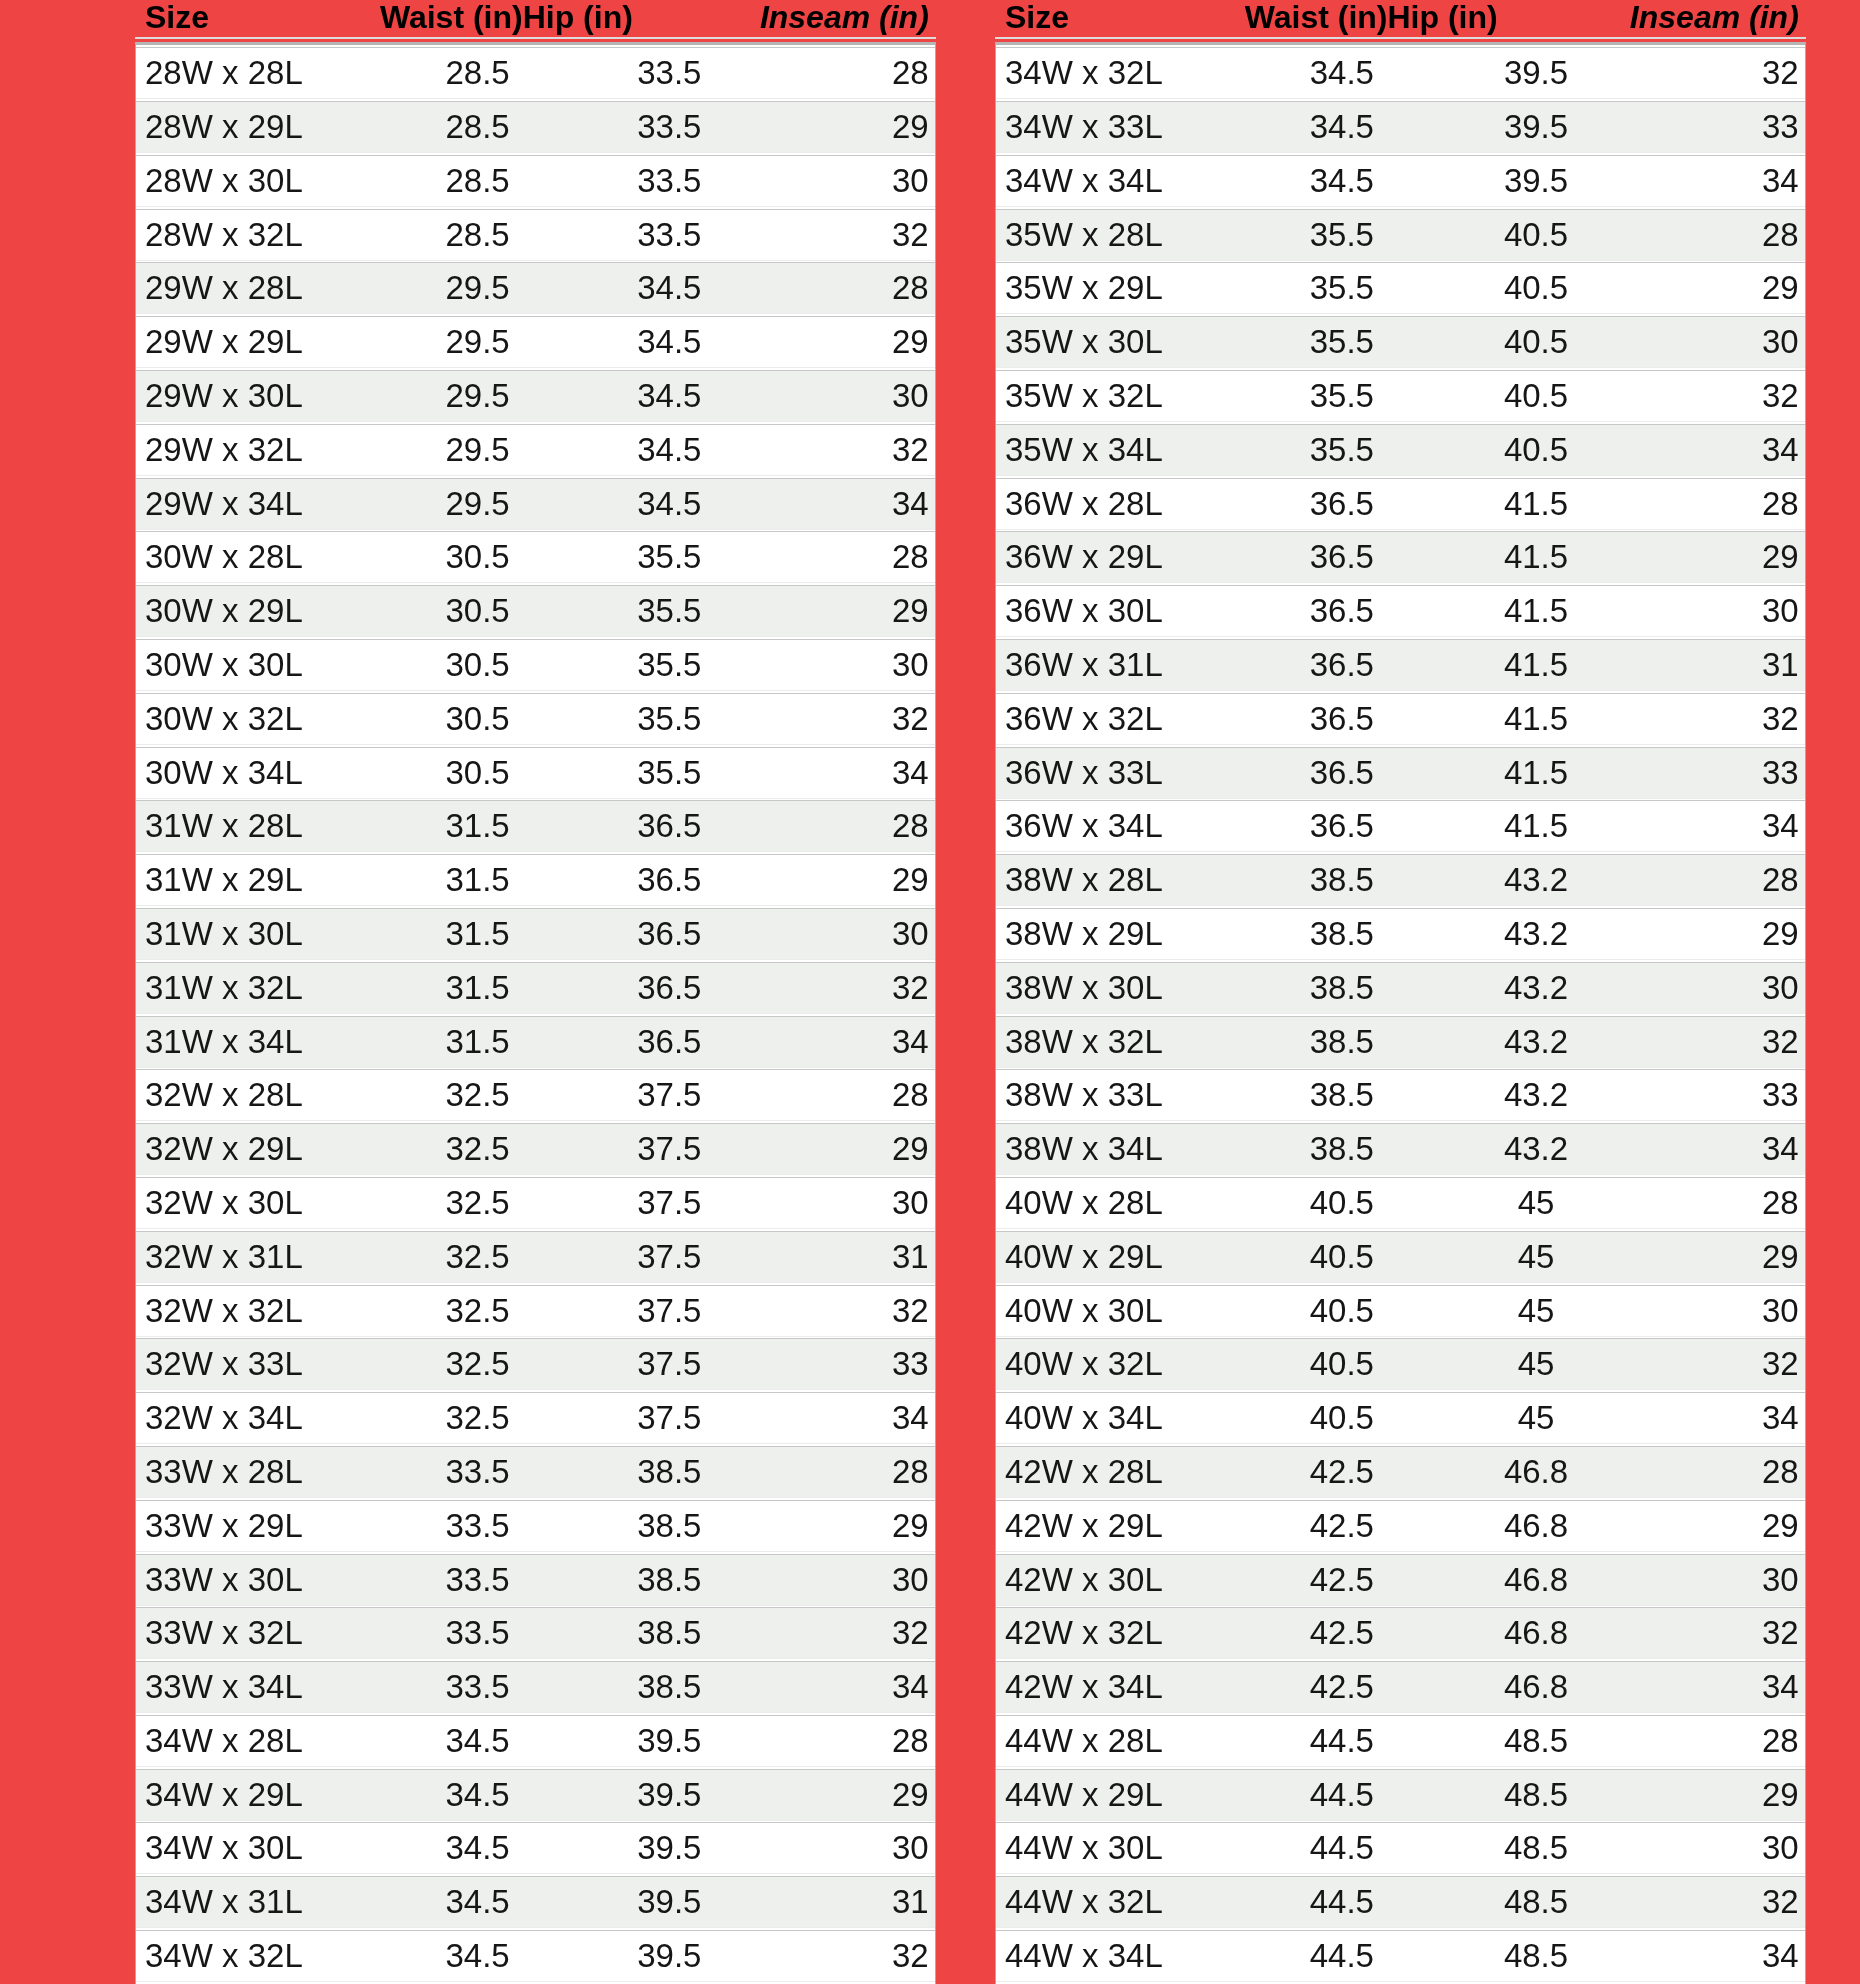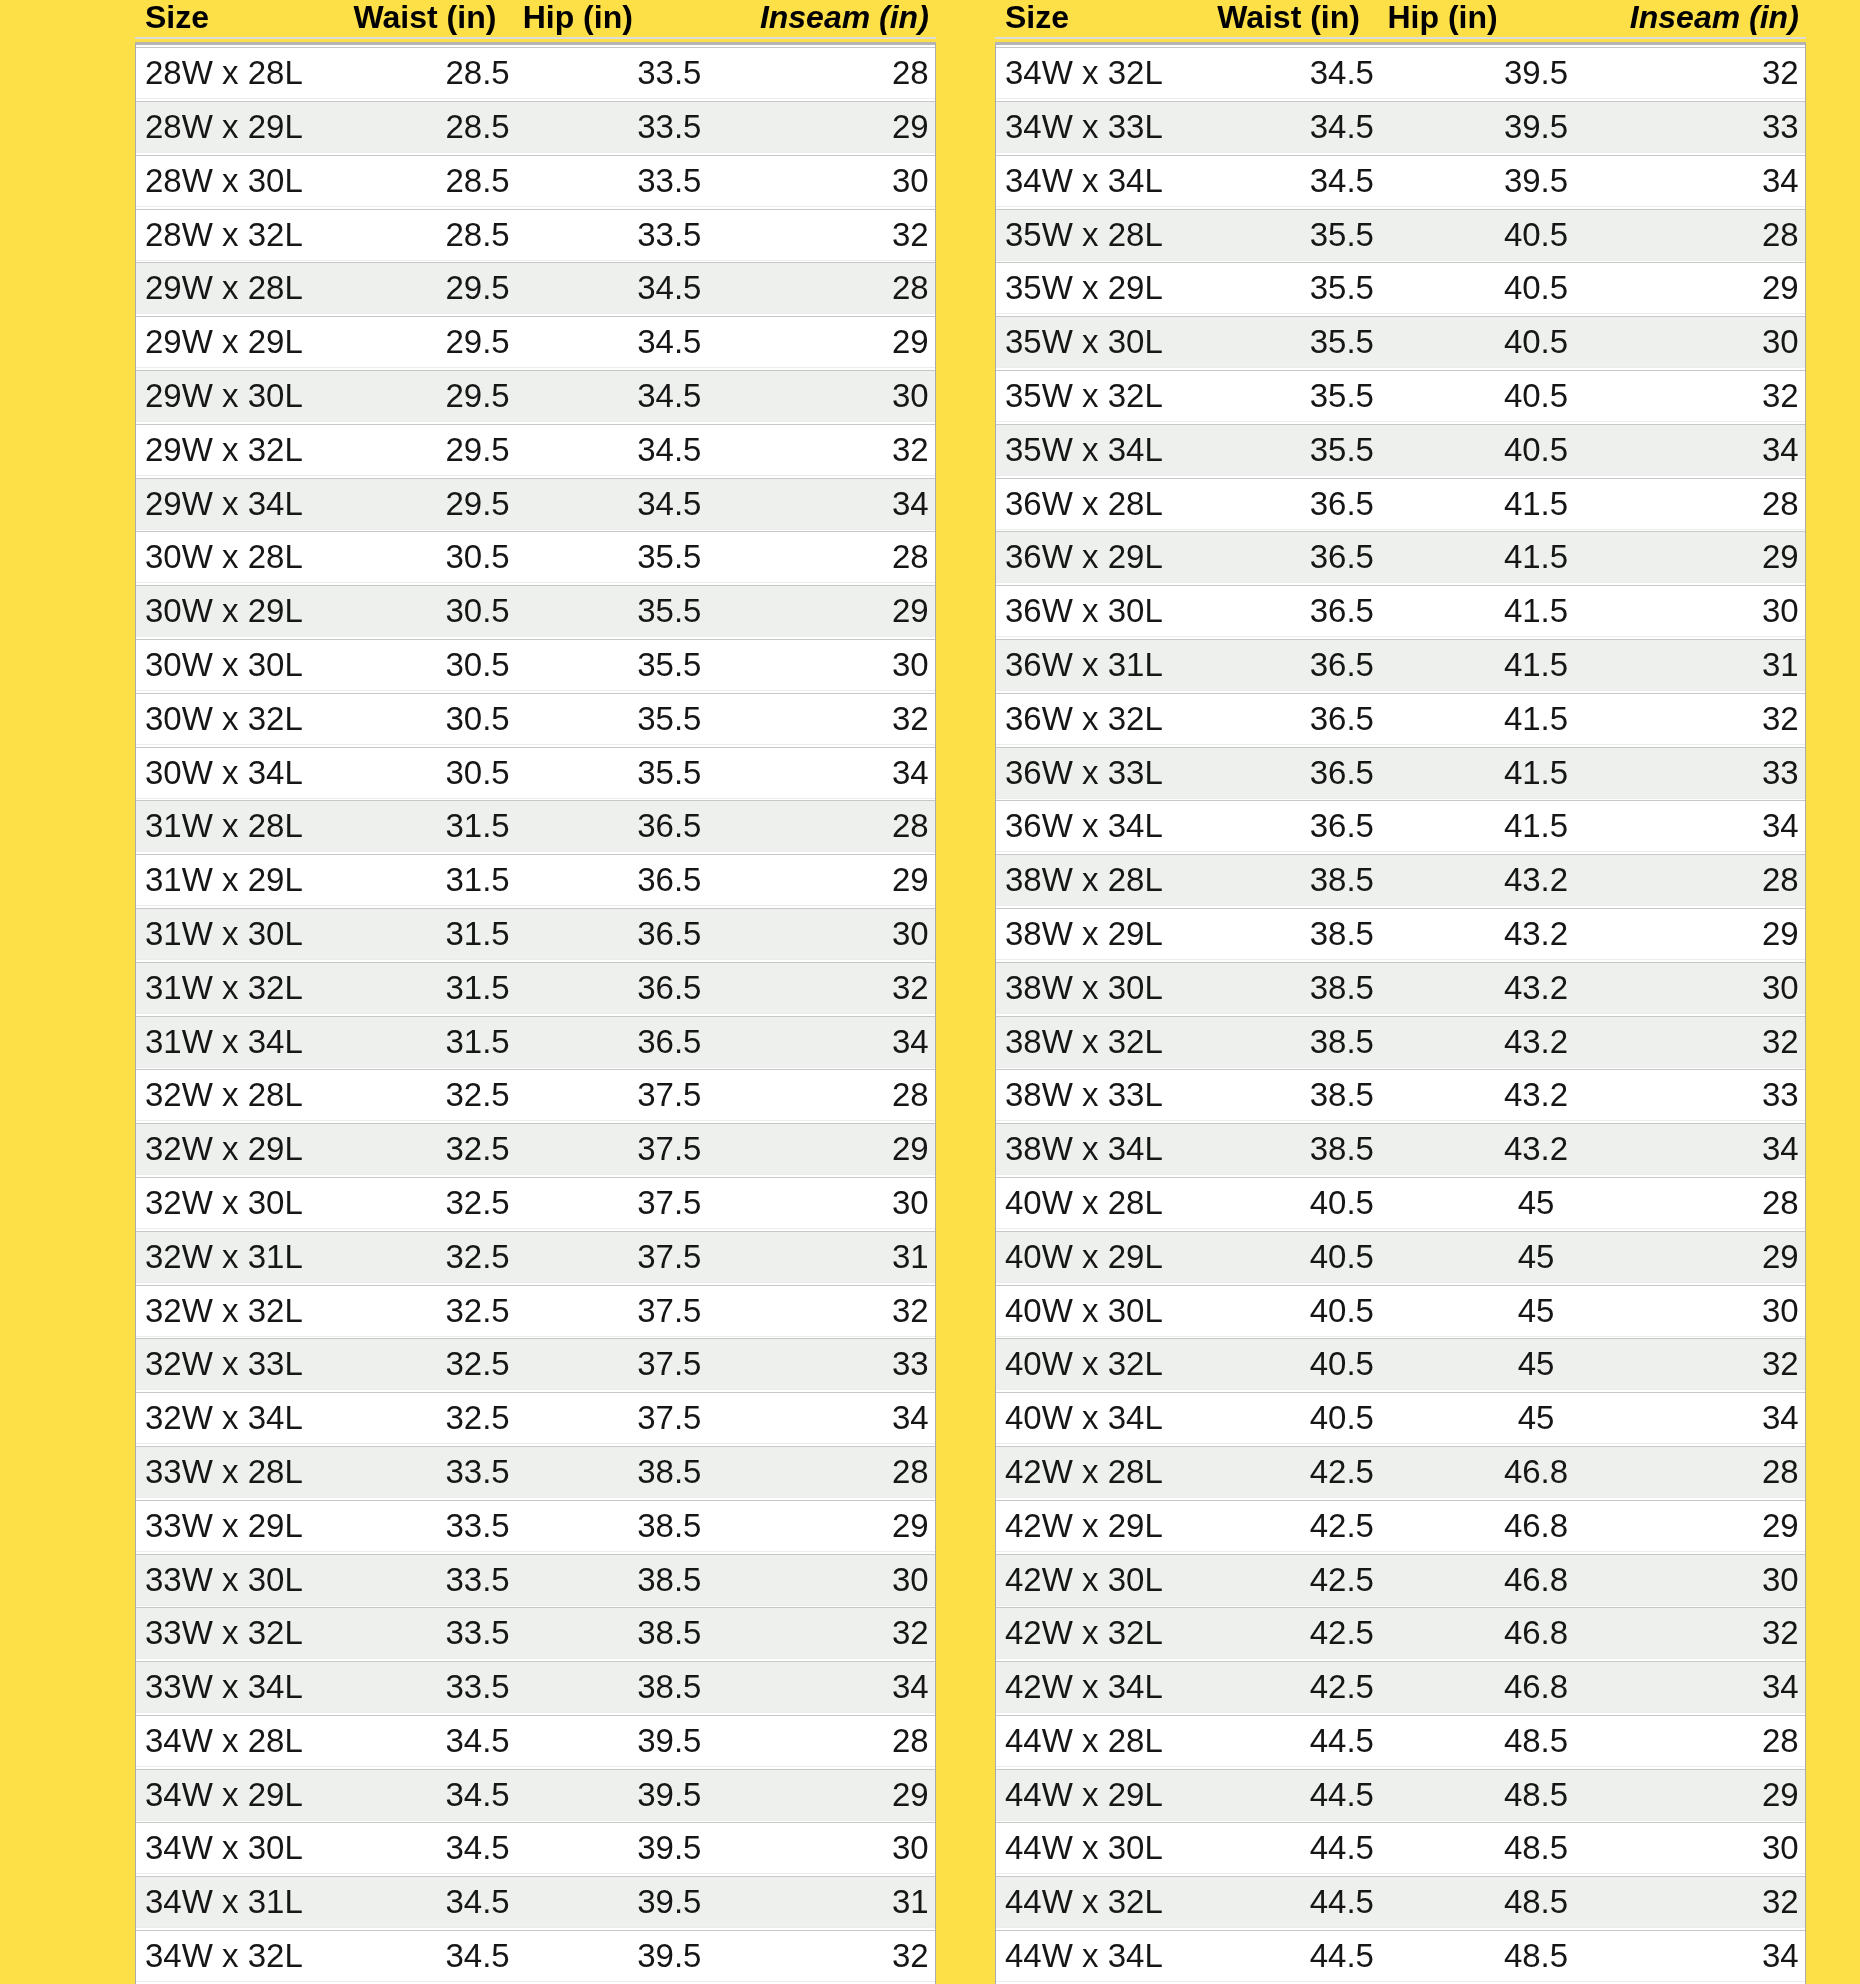--- a/index.html
+++ b/index.html
@@ -1,37 +1,37 @@
 <!DOCTYPE html>
 <html style="--text: #161616; --row-plain: #ffffff; --row-shaded: #eef0ee; --row-separator: #c7c7c7; --table-border: #ababab; --table-border-strong: #b5b5b5; --header-rule: #dcdcdc;font-size:7.2px"><head>
 <meta charset="utf-8">
 <style>
   html,body{margin:0;padding:0;background:#ffffff;}
   #screen{
     position:relative;
     width:1860px;height:1985px;
-    background:#fde047;
+    background:#ef4444;
     font-family:"Liberation Sans", sans-serif;
     overflow:hidden;
   }
   .size-table{position:absolute;top:0;}
   #table-left{left:135px;width:801px;}
   #table-right{left:995px;width:811px;}
 
   .thead{
     display:grid;
     grid-template-columns:24% 24.4% 18.6% 33%;
     height:37px;
     font-weight:bold;
     font-size:32px;
     color:#000000;
   }
   .hcell{white-space:nowrap;line-height:35px;}
   .h-size{text-align:left;padding-left:10px;}
-  .h-waist{text-align:center;}
+  .h-waist{text-align:right;}
   .h-hip{text-align:left;}
   .h-inseam{text-align:right;padding-right:7.2px;font-style:italic;}
 
   .head-rule{height:1.8px;background:var(--header-rule);margin-bottom:3.6px;}
 
   .tbody{
     border-left:1.8px solid var(--table-border);
     border-right:1.8px solid var(--table-border);
     border-top:3.6px solid var(--table-border-strong);
     border-bottom:3.1px solid var(--table-border-strong);

